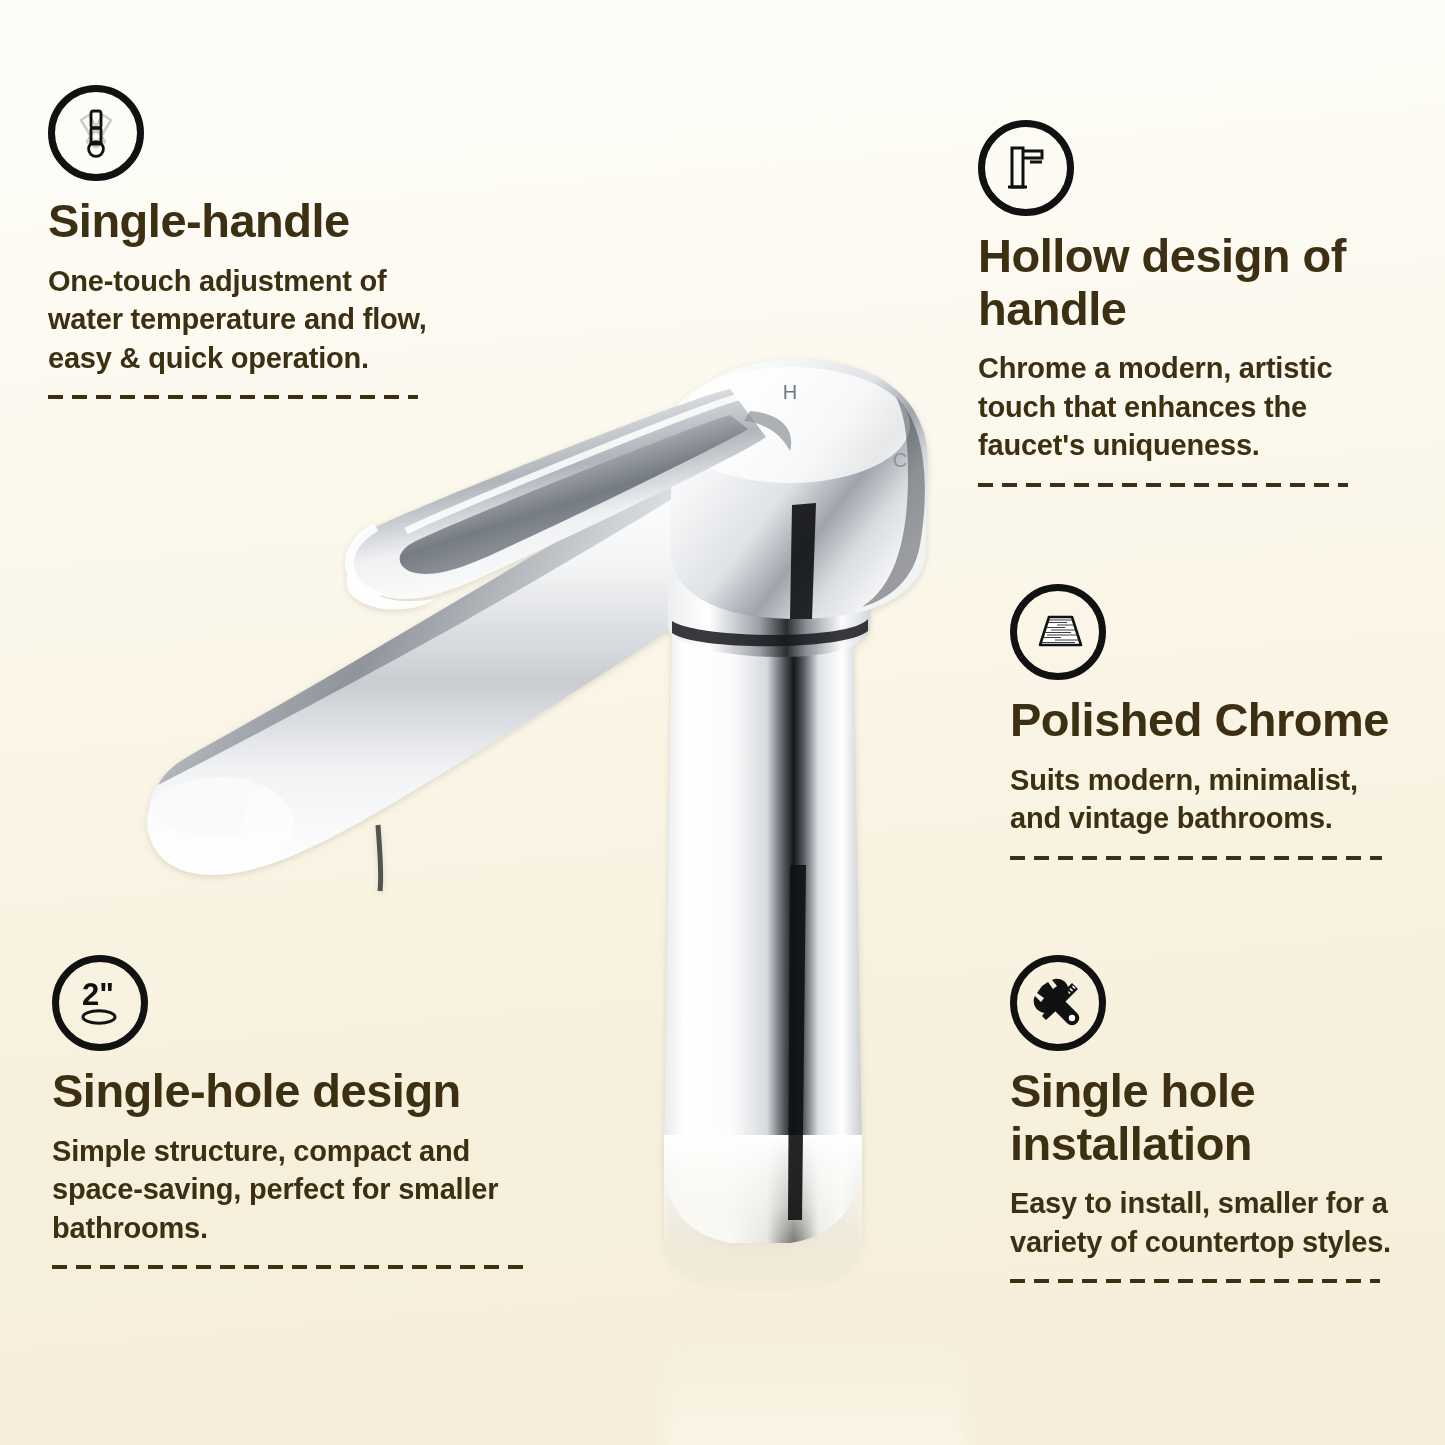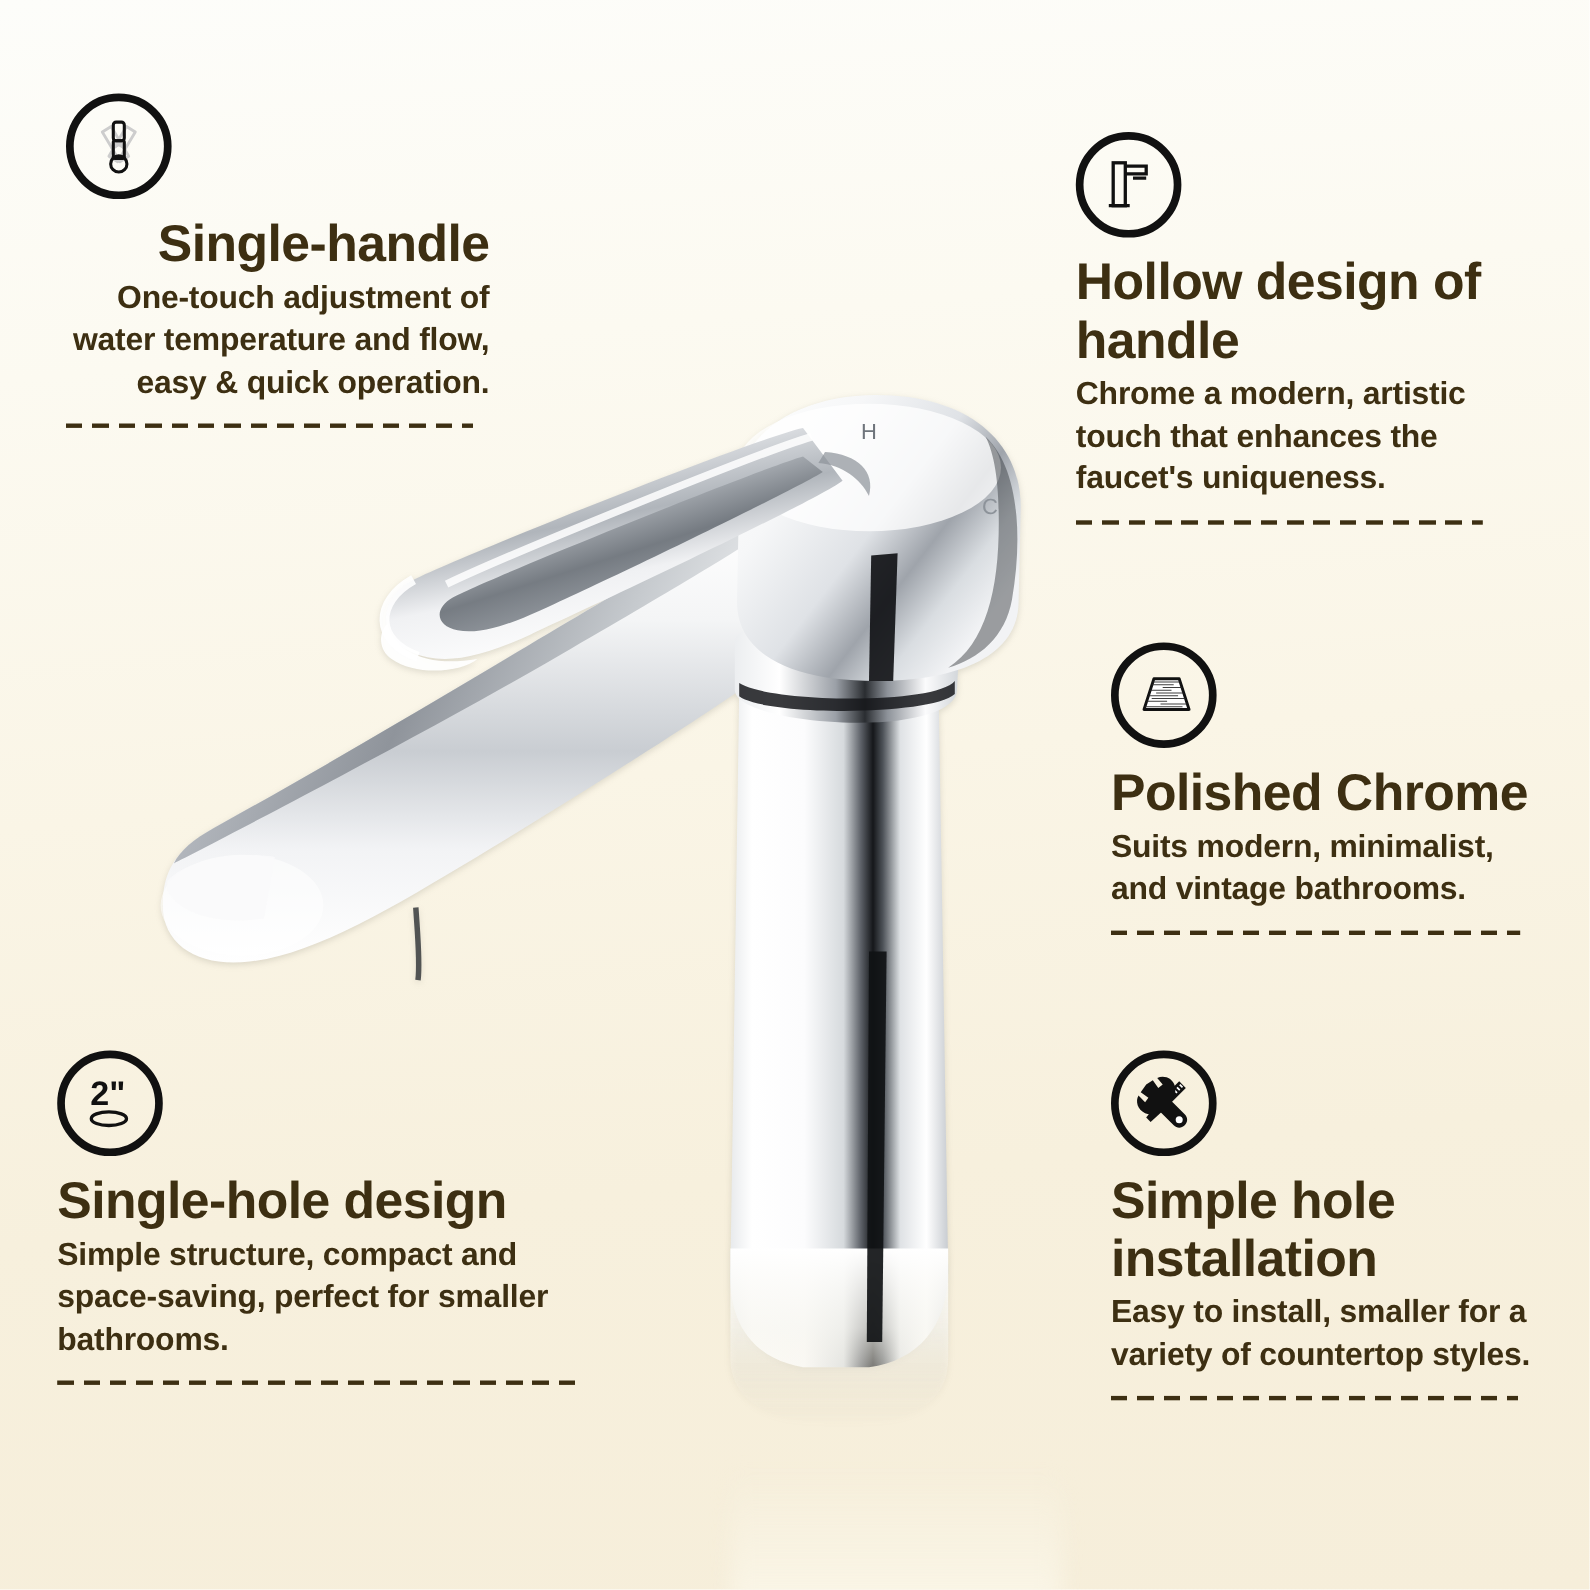--- a/index.html
+++ b/index.html
@@ -20,32 +20,32 @@
     display:flex;align-items:center;justify-content:center;
     position:relative;
   }
   .feature h2{
     margin:14px 0 0 0;
     font-size:47px;line-height:1.12;
     font-weight:700;letter-spacing:-0.5px;
     color:#3D2F12;
   }
   .feature p{
-    margin:4px 0 0 0;
+    margin:14px 0 0 0;
     font-size:29px;line-height:1.33;
     font-weight:700;letter-spacing:-0.2px;
     color:#3D2F12;
   }
   .dash{
     margin-top:18px;height:4px;
     background-image:repeating-linear-gradient(to right,#3D2F12 0 15px,transparent 15px 24px);
   }
 
   
-  #f-single-handle{left:60px;top:85px;width:385px;text-align:right;}
+  #f-single-handle{left:48px;top:85px;width:385px;}
   #f-single-handle .dash{width:370px;}
   #f-hollow{left:978px;top:120px;width:390px;}
   #f-hollow .dash{width:370px;}
   #f-chrome{left:1010px;top:584px;width:400px;}
   #f-chrome .dash{width:372px;}
   #f-hole{left:52px;top:955px;width:500px;}
   #f-hole .dash{width:478px;}
   #f-install{left:1010px;top:955px;width:390px;}
   #f-install .dash{width:370px;}
 
@@ -263,18 +263,18 @@
           </g>
           <path d="M24 30 L30 36 L18 47 L14 43 Z"></path>
 
           <path d="M14 13 L20 9 L25 16 L29 13 L24 7 C30 4 38 7 40 14 C41.5 19 40 24 36 27
                    L49 40 C52 43 52 47 49 50 C46 53 42 53 39 50 L26 37
                    C22 40 17 41 13 39 C6 36 4 28 7 23 L13 29 L16 25 L9 20 Z"></path>
           <circle cx="44" cy="45" r="3.2" fill="#ffffff"></circle>
         </g>
       </svg>
     </div>
-    <h2>Simple hole installation</h2>
+    <h2>Single hole installation</h2>
     <p>Easy to install, smaller for a variety of countertop styles.</p>
     <div class="dash"></div>
   </div>
 
 </div>
 
 </body></html>

